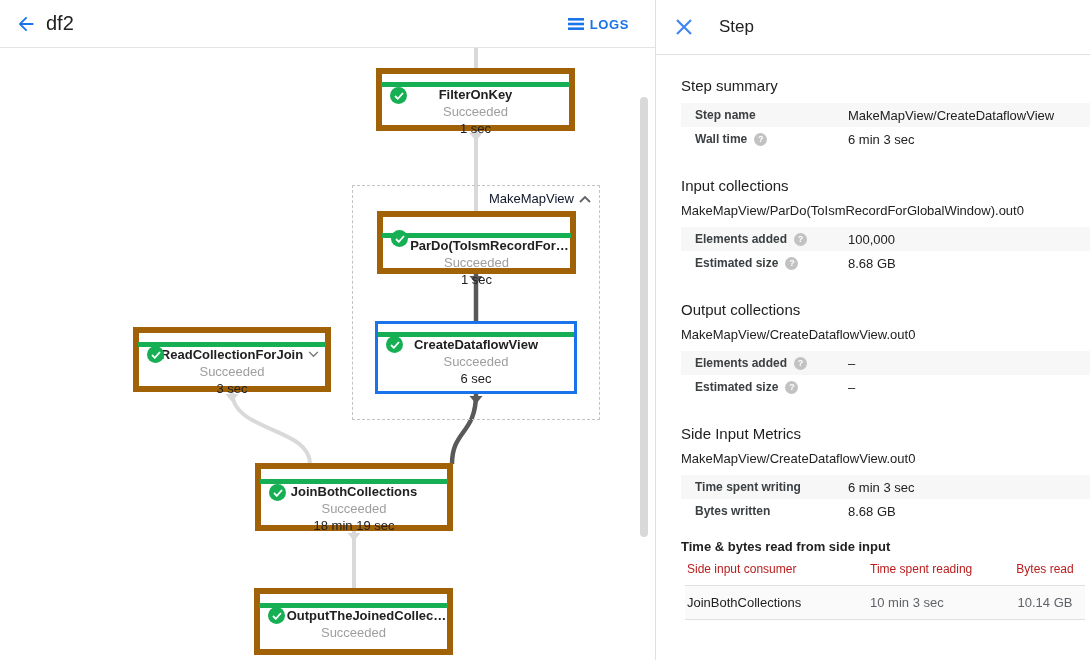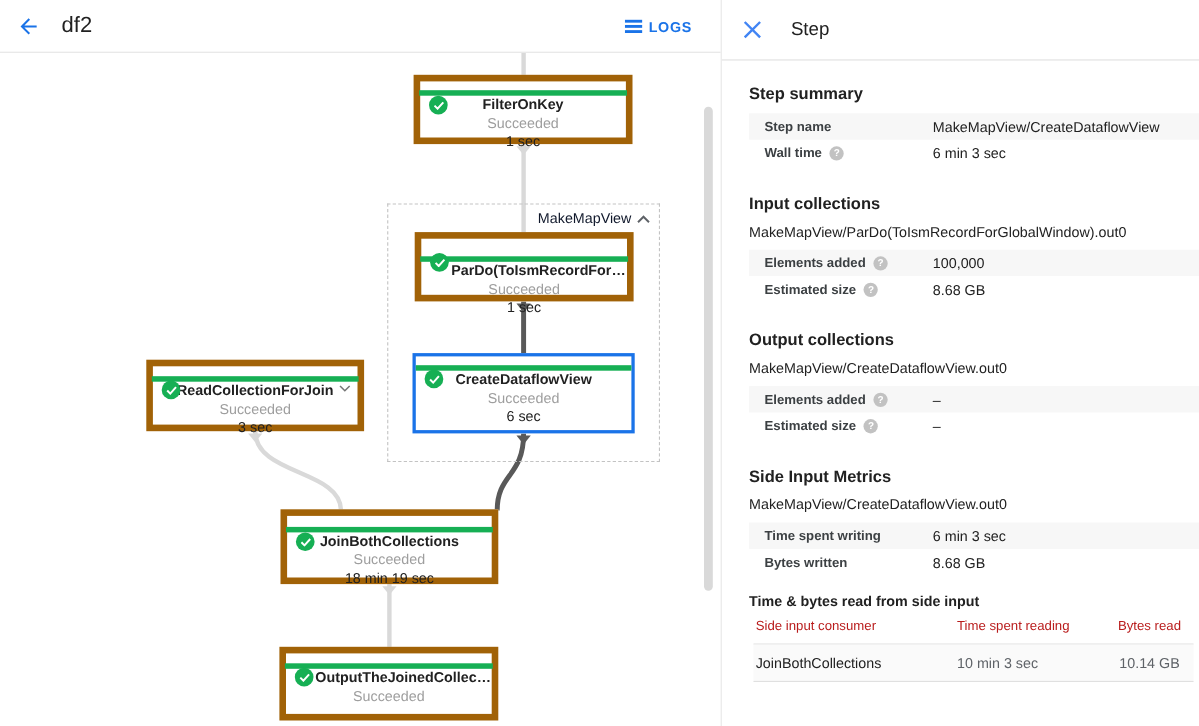--- a/index.html
+++ b/index.html
@@ -4,21 +4,21 @@
 <style>
   * { box-sizing: border-box; margin: 0; padding: 0; }
   html,body { width:1090px; height:660px; overflow:hidden; background:#fff;
     font-family:"Liberation Sans", sans-serif; }
   .app { display:flex; width:1090px; height:660px; }
 
   
   .graph-col { width:656px; height:660px; border-right:1px solid #e0e0e0; position:relative; background:#fff; }
   .top-bar { height:48px; border-bottom:1px solid #e4e4e4; display:flex; align-items:center; position:relative; background:#fff; z-index:5;}
   .back-btn { width:40px; height:40px; margin-left:6px; display:flex; align-items:center; justify-content:center; cursor:pointer; }
-  .job-title { font-size:20px; color:#212121; margin-left:10px; }
+  .job-title { font-size:20px; color:#212121; }
   .logs-btn { position:absolute; right:26px; top:0; height:48px; display:flex; align-items:center; gap:6px;
     color:#1a73e8; font-size:13px; font-weight:bold; letter-spacing:.6px; cursor:pointer; }
   .canvas { position:absolute; left:0; top:48px; width:655px; height:612px; background:#fff; }
   .edges { position:absolute; left:0; top:0; z-index:0; }
 
   .node { position:absolute; background:#fff; border:6px solid #a16207; z-index:2; text-align:center; }
   .nbar { height:5px; background:#16af54; margin:-1px -1px 0 -1px; }
   .node.selected { border:3px solid #1a73e8; }
   .node.selected .nbar { margin:0; }
   .ncheck { position:absolute; left:8px; top:13px; width:17px; height:17px; border-radius:50%; background:#16af54;
@@ -34,21 +34,21 @@
     display:flex; align-items:center; gap:5px; cursor:pointer; }
 
   .vscrollbar { position:absolute; left:640px; top:97px; width:8px; height:440px; background:#d9d9d9; border-radius:4px; z-index:4; }
 
   
   .panel { width:434px; height:660px; background:#fff; display:flex; flex-direction:column; }
   .panel-header { height:55px; border-bottom:1px solid #e0e0e0; display:flex; align-items:center; flex:none; }
   .close-btn { width:20px; height:20px; margin-left:18px; cursor:pointer; }
   .panel-title { font-size:17px; color:#212121; margin-left:25px; }
   .panel-body { padding:22px 0 0 25px; overflow:hidden; }
-  .sec-title { font-size:15px; font-weight:bold; color:#212121; line-height:18px; margin:0 0 8px 0; }
+  .sec-title { font-size:15px; font-weight:normal; color:#212121; line-height:18px; margin:0 0 8px 0; }
   .sec-title.gap { margin-top:26px; }
   .sec-sub { font-size:13px; color:#212121; line-height:16px; margin:5px 0 8px 0; }
   .srow { display:flex; align-items:center; height:24px; padding-left:14px; }
   .srow.striped { background:#f7f7f7; }
   .srow-label { width:153px; font-size:12px; font-weight:bold; color:#3c4043; display:flex; align-items:center; flex:none; }
   .help { width:13px; height:13px; border-radius:50%; background:#c2c2c2; color:#fff; font-size:9px; font-weight:bold;
     display:inline-flex; align-items:center; justify-content:center; margin-left:7px; cursor:pointer; }
   .srow-value { font-size:13px; color:#212121; }
 
   .tbl-title { font-size:13px; font-weight:bold; color:#212121; line-height:16px; margin:16px 0 0 0; }

